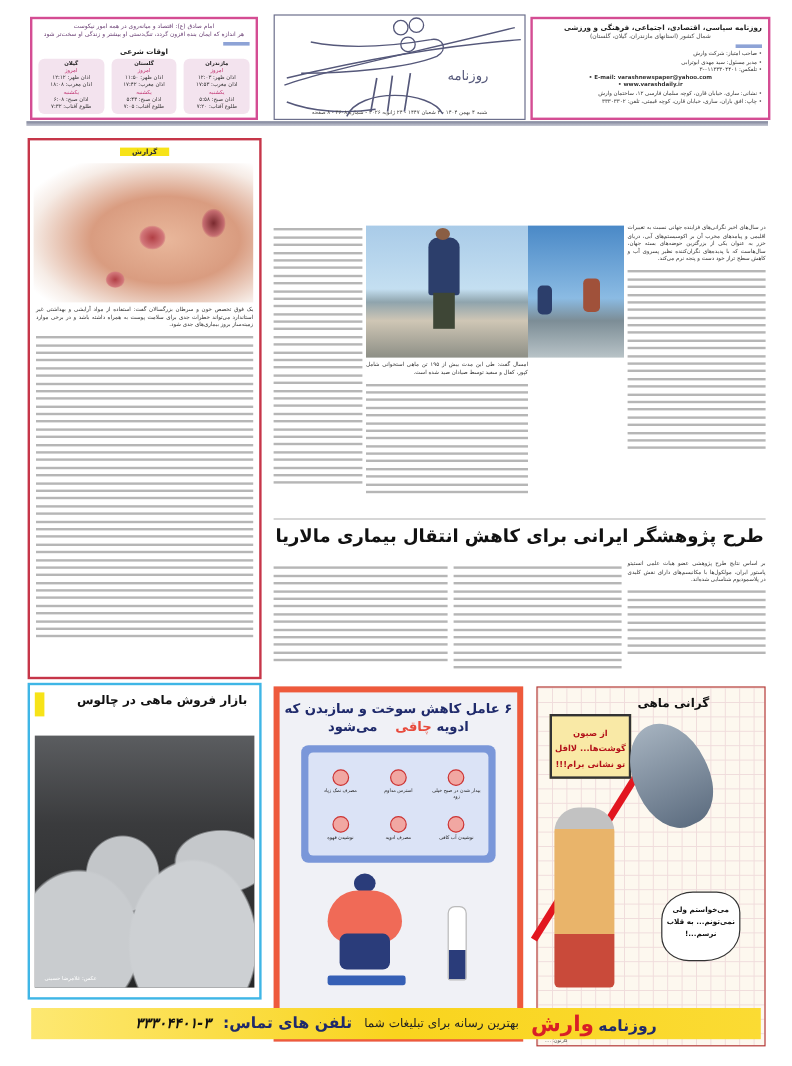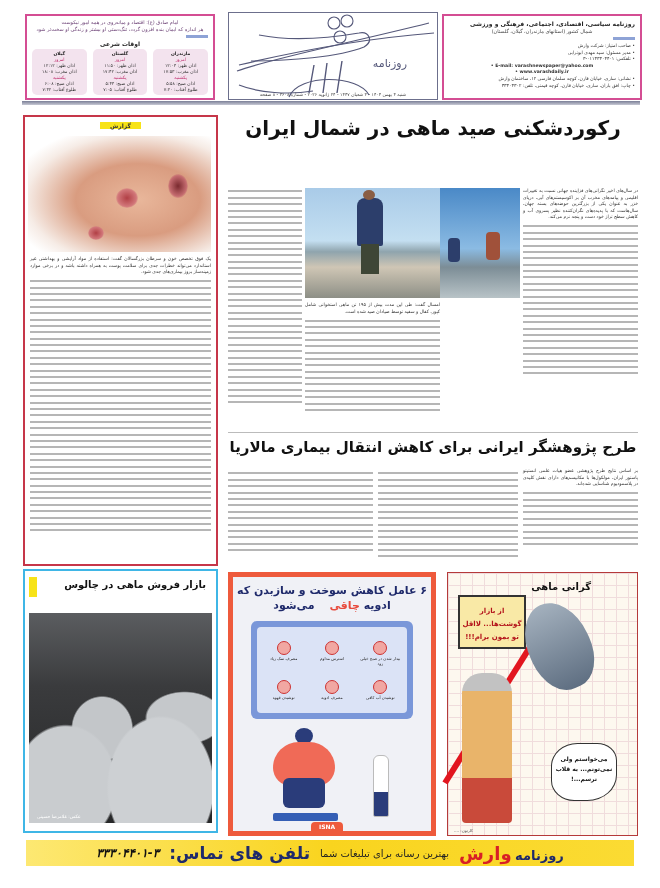--- a/index.html
+++ b/index.html
@@ -88,42 +88,42 @@
     background:
       radial-gradient(ellipse at 72% 83%, #cdd0d3 0 28%, transparent 29%),
       radial-gradient(ellipse at 20% 82%, #c9cccf 0 24%, transparent 25%),
       radial-gradient(ellipse at 40% 55%, #c3c6c9 0 19%, transparent 20%),
       radial-gradient(ellipse at 85% 50%, #c5c8cb 0 17%, transparent 18%),
       linear-gradient(#5b5d60 0%, #3a3b3d 35%, #262728 100%);
   }
   .photo-credit { position: absolute; left: 8px; bottom: 4px; font-size: 4.5px; color: #fff; }
 
   .infographic {
-    position: absolute; left: 228px; top: 572px; width: 208px; height: 264px;
+    position: absolute; left: 228px; top: 572px; width: 208px; height: 296px;
     background: #f0f1f6; border: 5px solid #ee5a3c;
   }
   .info-title { text-align: center; font-weight: bold; font-size: 11px; line-height: 15px; color: #1f2a6b; margin-top: 6px; }
   .info-title .hl { color: #e84a3c; margin-left: 11px; }
   .scale-panel {
     position: absolute; left: 18px; top: 44px; width: 162px; height: 98px;
     background: #7a97d9; border-radius: 6px; padding: 6px;
   }
   .scale-inner { width: 100%; height: 100%; background: #dbe3f6; border-radius: 4px; display: grid; grid-template-columns: repeat(3, 1fr); gap: 3px; padding: 14px 4px 2px; }
   .factor { text-align: center; font-size: 4px; color: #222; }
   .factor .ic { display: block; width: 14px; height: 14px; border-radius: 50%; background: #f1a7a2; margin: 0 auto 1px; border: 1px solid #c33; }
   .person { position: absolute; left: 40px; top: 155px; width: 62px; height: 80px; }
   .person .torso { position: absolute; left: 0; top: 10px; width: 62px; height: 44px; background: #f06a57; border-radius: 28px 28px 20px 20px; }
   .person .legs { position: absolute; left: 10px; top: 46px; width: 42px; height: 30px; background: #2a3c7a; border-radius: 6px; }
   .person .head { position: absolute; left: 22px; top: -4px; width: 18px; height: 16px; background: #2a3c7a; border-radius: 50%; }
   .scale-base { position: absolute; left: 40px; top: 236px; width: 65px; height: 8px; background: #355fb5; border-radius: 2px; }
   .doctor { position: absolute; left: 140px; top: 178px; width: 16px; height: 62px; background: linear-gradient(#fff 0 60%, #2a3c7a 60%); border-radius: 6px 6px 2px 2px; border: 1px solid #bbb; }
   .isna { position: absolute; left: 78px; bottom: 0; background: #ee5a3c; color: #fff; font-size: 6px; font-weight: bold; padding: 1px 8px; border-radius: 4px 4px 0 0; direction: ltr; }
 
   .cartoon {
-    position: absolute; left: 447px; top: 572px; width: 191px; height: 264px;
+    position: absolute; left: 447px; top: 572px; width: 191px; height: 300px;
     border: 1px solid #b53a3a; background: #fdf8ef;
     background-image:
       linear-gradient(#f0dcdc 1px, transparent 1px),
       linear-gradient(90deg, #f0dcdc 1px, transparent 1px);
     background-size: 12px 12px;
   }
   .cartoon-title { position: absolute; right: 46px; top: 8px; font-size: 10px; font-weight: bold; color: #111; }
   .speech-box { position: absolute; left: 10px; top: 22px; width: 68px; height: 54px; background: #f9e9a6; border: 2px solid #333; text-align: center; font-size: 7px; font-weight: bold; color: #b3121a; padding-top: 8px; line-height: 13px; }
   .fish { position: absolute; left: 80px; top: 28px; width: 62px; height: 90px; background: linear-gradient(#a3b0bd, #5f6f82); border-radius: 50% 50% 45% 45%; transform: rotate(-25deg); }
   .redline { position: absolute; left: 40px; top: 60px; width: 200px; height: 6px; background: #e2161f; transform-origin: left top; transform: rotate(-58deg) translate(-150px, 40px); }
@@ -134,21 +134,21 @@
   
   .footer-ad {
     position: absolute; left: 26px; top: 840px; width: 608px; height: 26px;
     background: linear-gradient(90deg, #fde872 0%, #f9d41e 50%, #fbdb33 100%);
     display: flex; align-items: center; justify-content: center; gap: 10px; direction: rtl;
     font-size: 11px;
   }
   .footer-ad .brand1 { font-weight: bold; color: #1f2a6b; font-size: 13px; }
   .footer-ad .brand2 { font-weight: bold; color: #d81f26; font-size: 18px; }
   .footer-ad .slogan { color: #222; font-size: 10px; }
-  .footer-ad .tel-label { font-weight: bold; color: #1f2a6b; font-size: 17px; }
+  .footer-ad .tel-label { font-weight: bold; color: #1f2a6b; font-size: 13px; }
   .footer-ad .tel { font-weight: bold; color: #111; font-size: 12px; letter-spacing: 1px; direction: ltr; unicode-bidi: embed; font-style: italic; }
 </style>
 </head>
 <body>
 
 <div class="info-box info-left">
   <div class="hadith">امام صادق (ع): اقتصاد و میانه‌روی در همه امور نیکوست</div>
   <div class="hadith">هر اندازه که ایمان بنده افزون گردد، تنگ‌دستی او بیشتر و زندگی او سخت‌تر شود</div>
   <span class="blue-mark"></span>
   <div class="prayer-title">اوقات شرعی</div>
@@ -262,21 +262,21 @@
       <div></div>
       <div></div>
       <div></div>
       <div></div>
       <div></div>
       <div></div>
   </div>
 </div>
 
 <h1 class="main-headline">
-  <span>رکوردشکنی صید ماهی در شمال ایران</span><br>
+  <br>
 </h1>
 
 <div class="col-text" style="left:228px;top:186px;width:74px;height:240px;">
   <div class="filler-lines">
       <div></div>
       <div></div>
       <div></div>
       <div></div>
       <div></div>
       <div></div>
@@ -457,21 +457,21 @@
       <div class="legs"></div>
   </div>
   <div class="scale-base"></div>
   <div class="doctor"></div>
   <div class="isna">ISNA</div>
 </div>
 
 <div class="cartoon">
   <div class="redline"></div>
   <div class="cartoon-title">گرانی ماهی</div>
-  <div class="speech-box">از بازار گوشت‌ها... لااقل تو بمون برام!!!</div>
+  <div class="speech-box">از صبون گوشت‌ها... لااقل تو نشانی برام!!!</div>
   <div class="fish"></div>
   <div class="oldman"></div>
   <div class="burst">می‌خواستم ولی نمی‌تونم... به قلاب نرسم...!</div>
   <div class="cartoon-credit">کارتون: ....</div>
 </div>
 
 <div class="footer-ad">
   <span>
     <span class="brand1">روزنامه</span>
     <span class="brand2">وارش</span>

